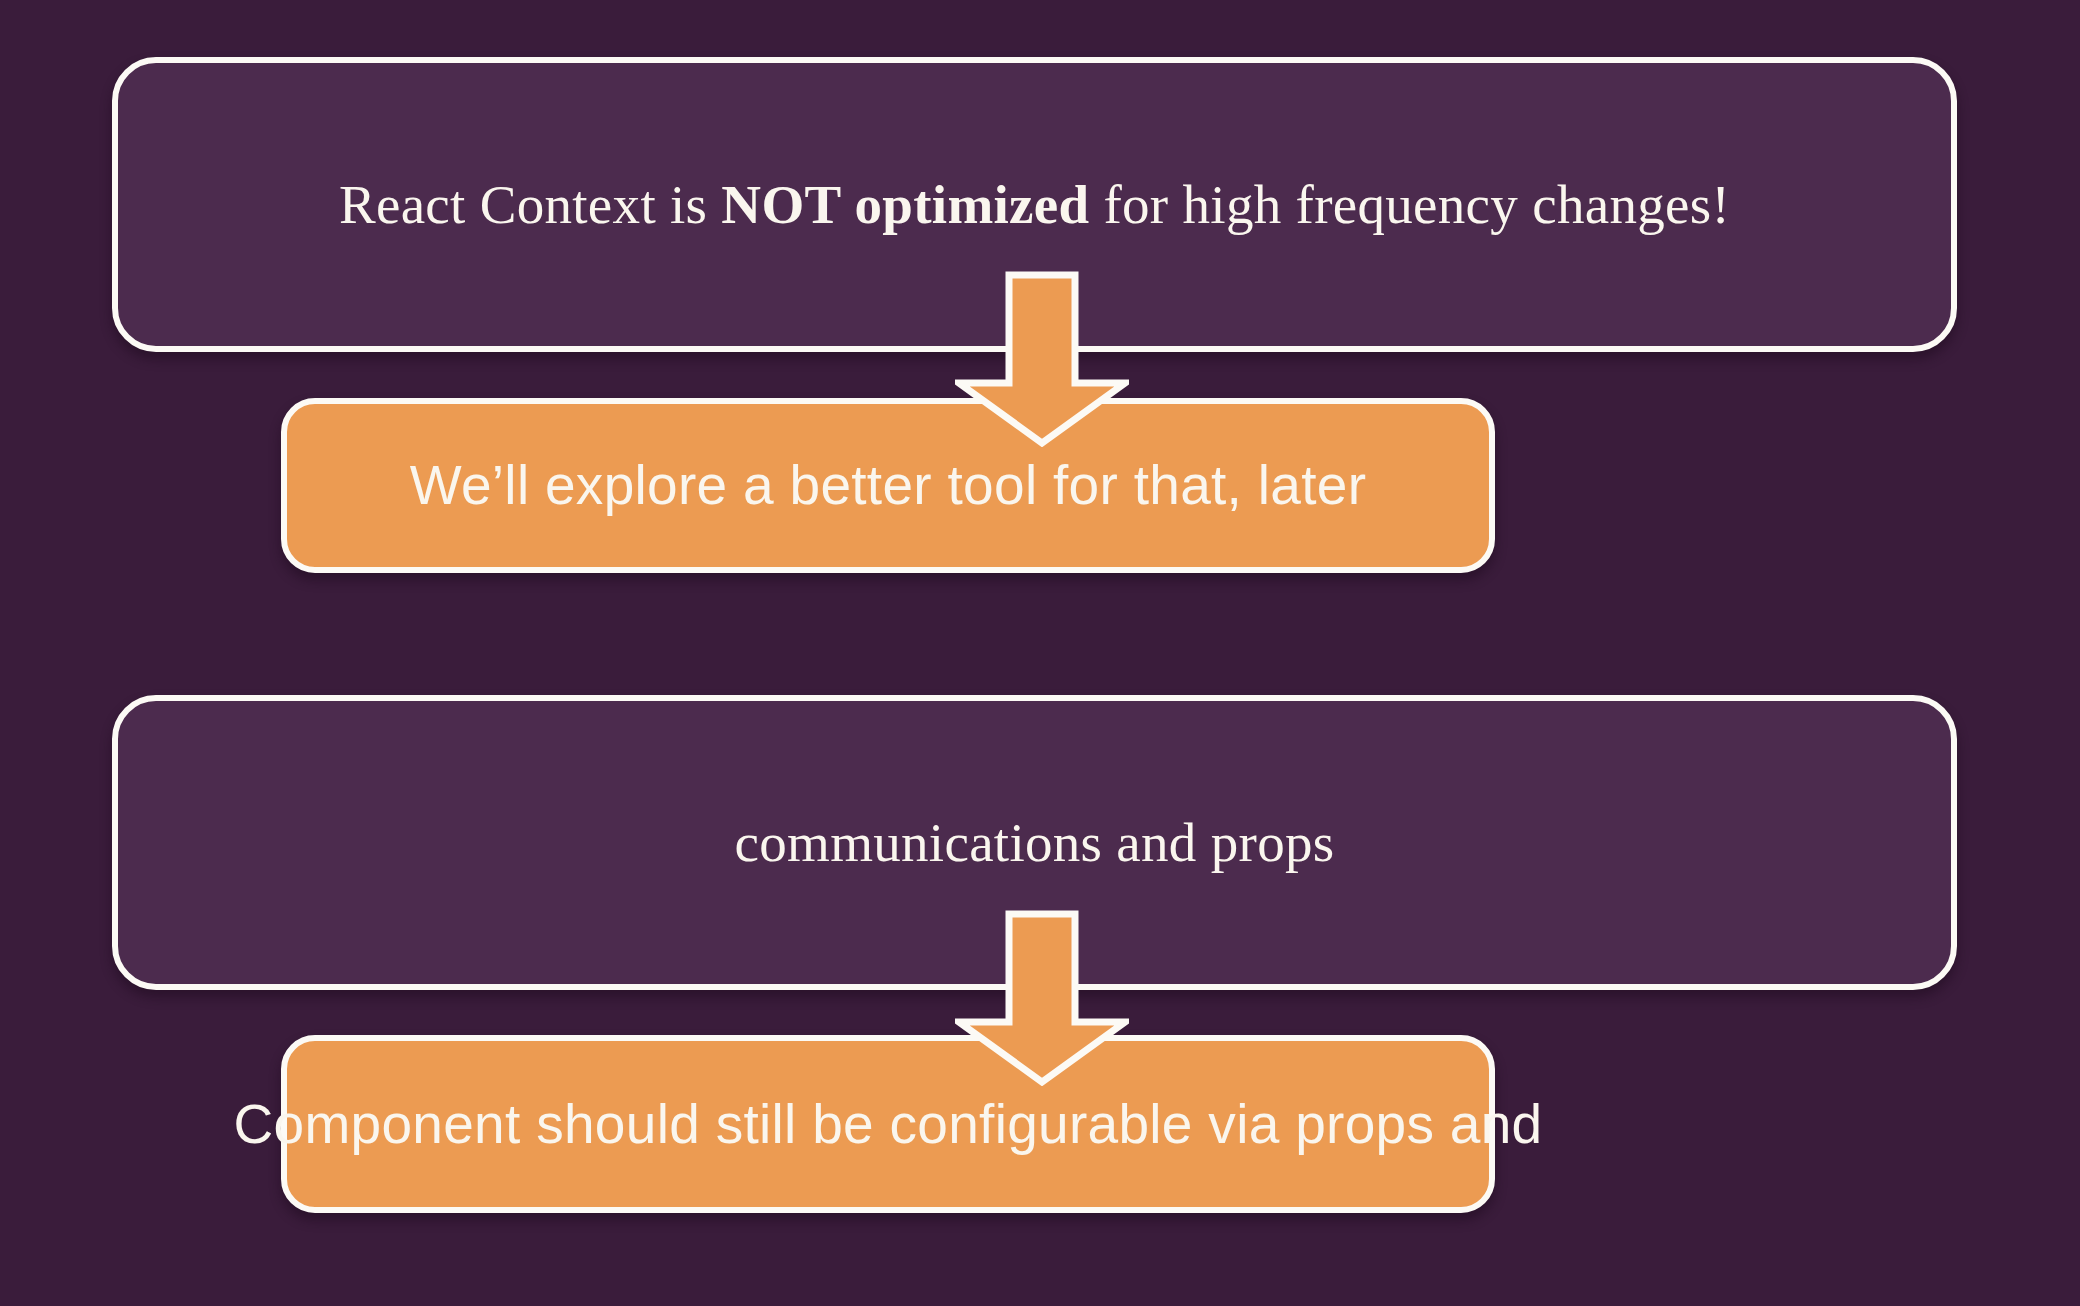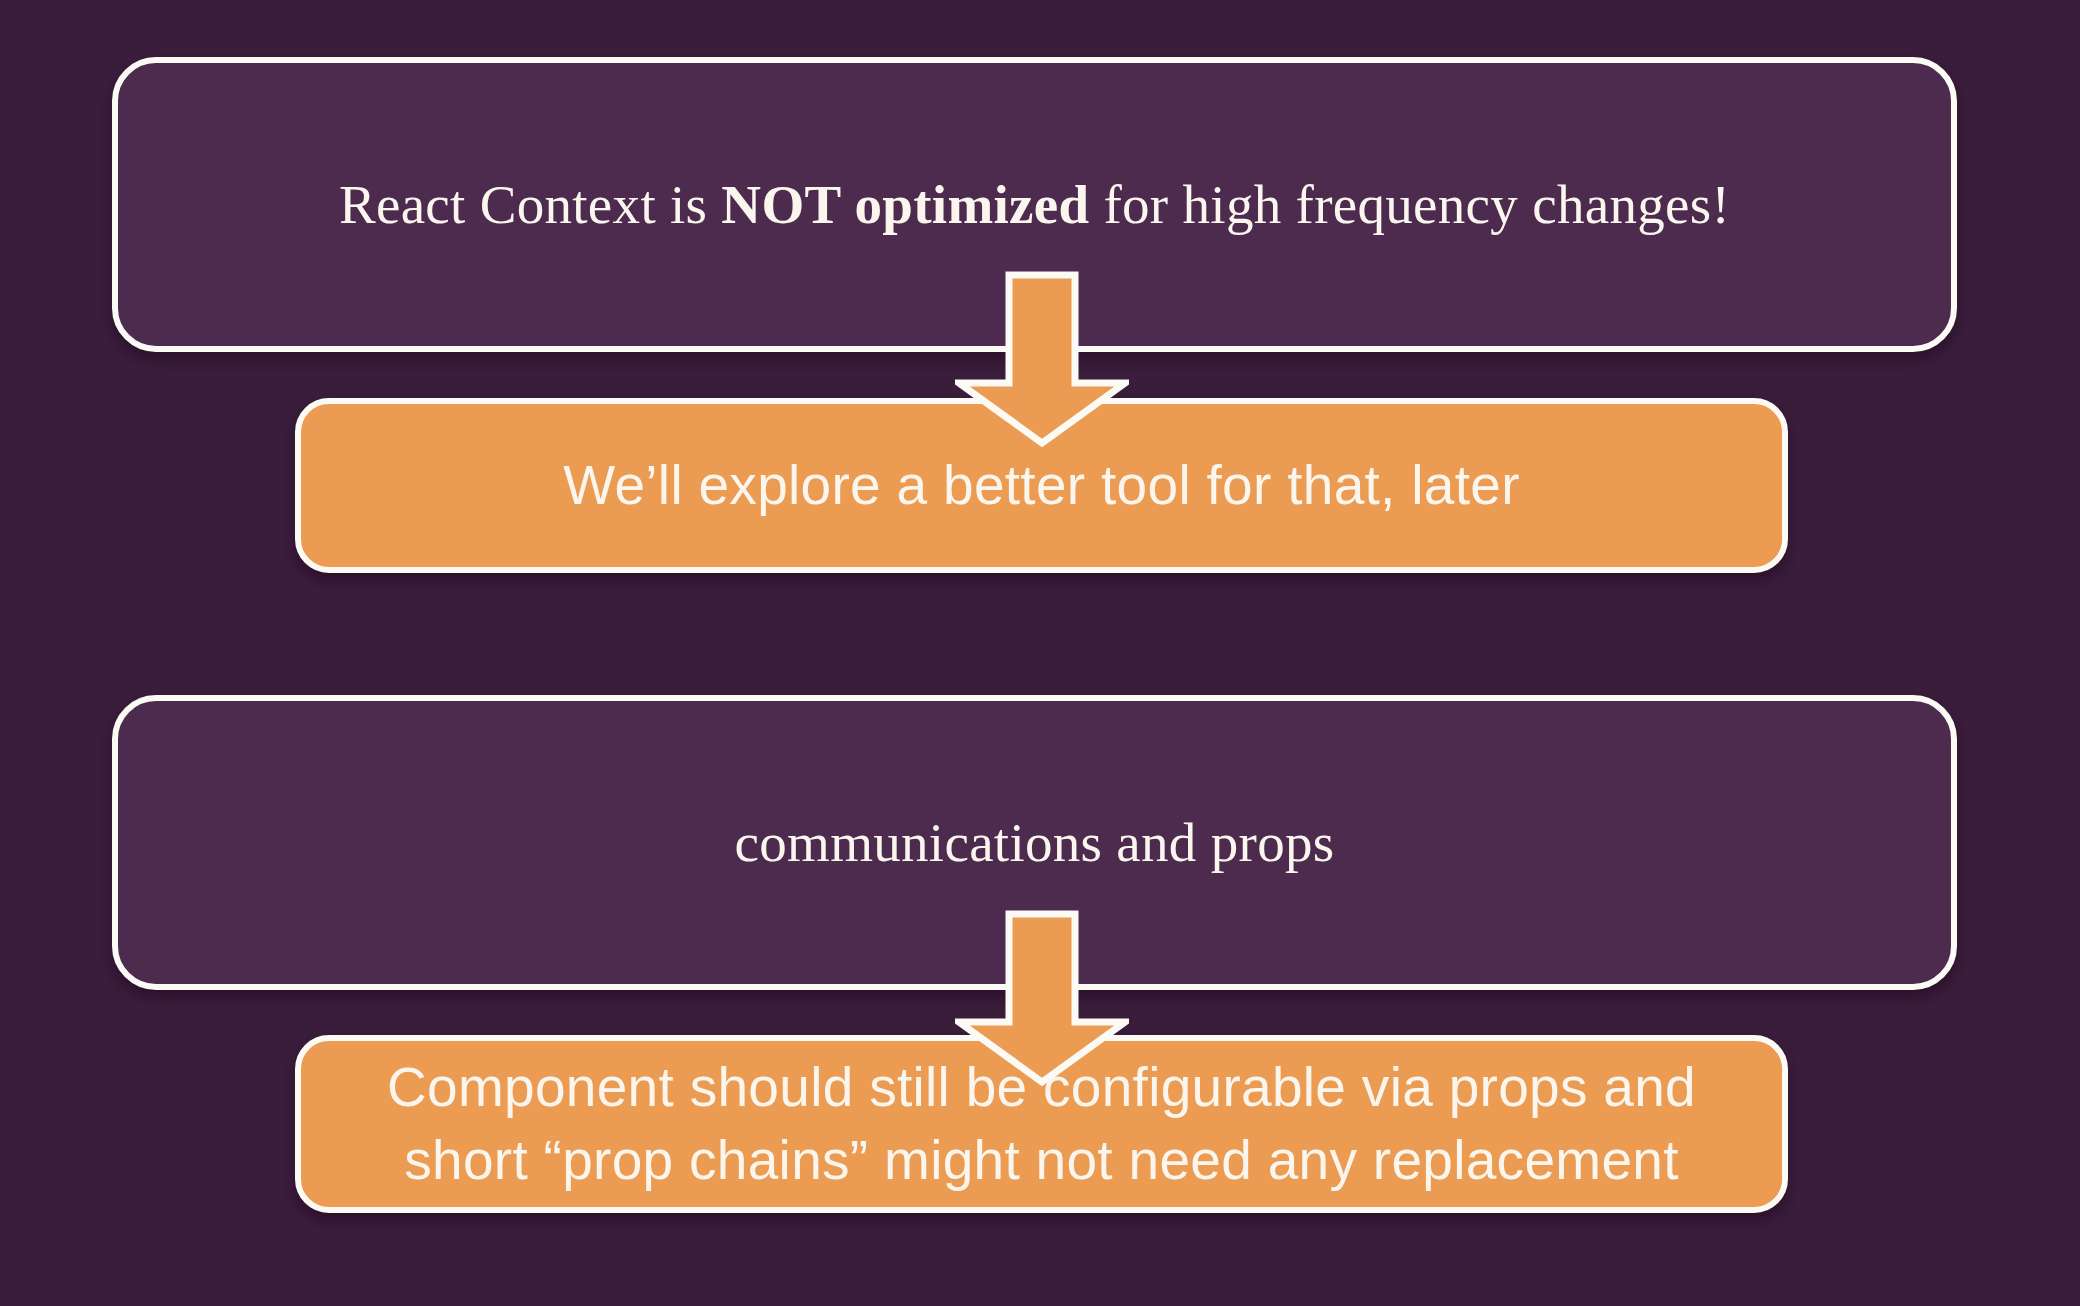--- a/index.html
+++ b/index.html
@@ -30,21 +30,21 @@
   .claim{
     left:112px;width:1845px;height:295px;
     background:var(--panel);
     border-radius:44px;
     padding:0 70px;
     font-family:Liberation Serif, serif;
   }
   .claim-1{top:57px;}
   .claim-2{top:695px;}
   .conclusion{
-    left:295px;width:1493px;
+    left:281px;width:1214px;
     background:var(--accent);
     border-radius:34px;
     padding:0 32px;
   }
   .conclusion-1{top:398px;height:175px;}
   .conclusion-2{top:1035px;height:178px;}
 
   .txt{
     margin:0;
     font-size:55px;
@@ -89,16 +89,15 @@
   <section class="panel claim claim-2">
     <p class="txt">communications and props</p>
   </section>
 
   <svg class="arrow arrow-2" viewBox="0 0 174 176" aria-hidden="true">
     <polygon points="54,4 120,4 120,112 170,112 87,172 4,112 54,112"></polygon>
   </svg>
 
   <section class="panel conclusion conclusion-2">
     <p class="txt">Component should still be configurable via props and</p>
-    <p class="txt">short “prop chains” might not need any replacement</p>
   </section>
 
 </div>
 
 </body></html>

